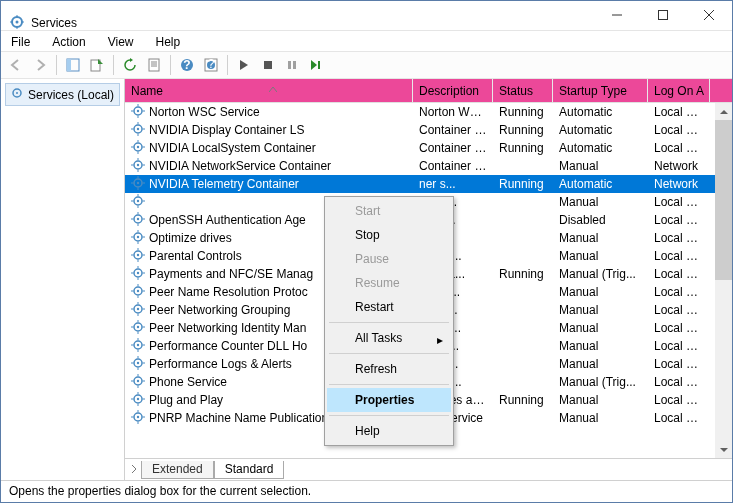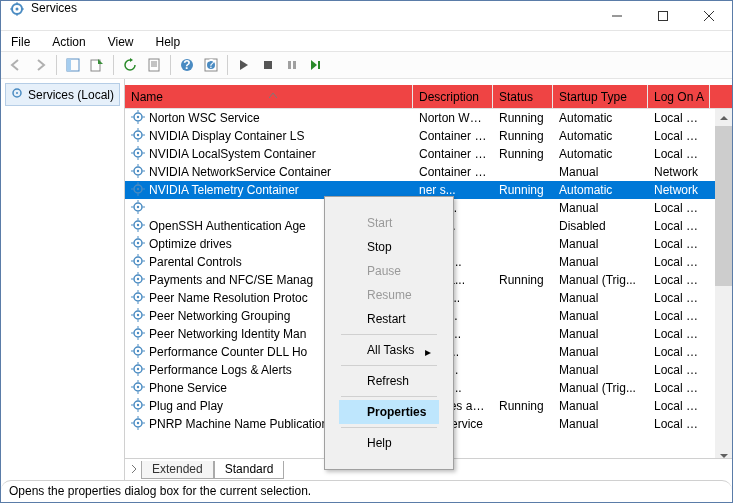--- a/index.html
+++ b/index.html
@@ -1,47 +1,47 @@
 <!DOCTYPE html>
 <html><head>
 <meta charset="utf-8">
 <style>
 * { box-sizing: border-box; margin: 0; padding: 0; font-family: "Segoe UI", Tahoma, sans-serif; font-size: 12px; }
 body { background: #fff; width: 733px; height: 503px; overflow: hidden; border: 1px solid #5a7ca8; display: flex; flex-direction: column; }
-.titlebar { height: 30px; display: flex; align-items: flex-start; padding: 0 0 0 8px; background: #fff; border-bottom: 1px solid #e5e5e5; }
+.titlebar { height: 30px; display: flex; align-items: flex-end; padding: 0 0 0 8px; background: #fff; border-bottom: 1px solid #e5e5e5; }
 .titlebar .icon { width: 16px; height: 16px; margin-right: 6px; }
 .titlebar .title { flex: 1; }
 .titlebar .btns { display: flex; }
 .titlebar .btn { width: 46px; height: 30px; display: flex; align-items: center; justify-content: center; }
 .titlebar .btn svg { stroke: #333; }
 .menubar { height: 20px; display: flex; align-items: flex-end; padding: 0 6px; gap: 14px; }
 .menubar span { padding: 2px 4px; }
 .toolbar { height: 28px; display: flex; align-items: center; border-top: 1px solid #e5e5e5; border-bottom: 1px solid #e5e5e5; padding: 0 4px; gap: 2px; background: #fcfcfc; }
 .toolbar .tb { width: 22px; height: 22px; display: flex; align-items: center; justify-content: center; border: 1px solid transparent; }
 .toolbar .sep { width: 1px; height: 20px; background: #d0d0d0; margin: 0 3px; }
 .work { flex: 1; display: flex; min-height: 0; }
 .sidepane { width: 124px; border-right: 1px solid #d0d0d0; padding: 4px; }
 .sidepane .item { display: flex; align-items: center; gap: 4px; padding: 2px 4px; border: 1px solid #b5cde6; background: #e6f0fa; }
 .mainpane { flex: 1; display: flex; flex-direction: column; min-width: 0; }
 .listwrap { flex: 1; overflow: hidden; position: relative; border-bottom: 1px solid #d0d0d0;}
-.listhead { display: flex; border-bottom: 1px solid #e0e0e0; background: #ef4444; height: 24px; align-items: center; position: relative; margin-top: 6px;}
+.listhead { display: flex; border-bottom: 1px solid #e0e0e0; background: #ec4899; height: 24px; align-items: center; position: relative;}
 .listhead .col { padding: 3px 6px; border-right: 1px solid #e8e8e8; overflow: hidden; white-space: nowrap; text-overflow: ellipsis; height:100%; display:flex;align-items:center;}
 .listbody { height: calc(100% - 24px); overflow: hidden; position:relative;}
 .row { display: flex; align-items: center; height: 18px; }
 .row.sel { background: #0078d7; color: #fff; }
 .row .cell { padding: 0 6px; overflow: hidden; white-space: nowrap; text-overflow: ellipsis; }
 .row .namecell { display: flex; align-items: center; gap: 4px;}
 .svcicon { width:14px; height:14px; flex-shrink:0;}
 .c-name{width:288px;} .c-desc{width:80px;} .c-stat{width:60px;} .c-start{width:95px;} .c-log{width:62px;}
 .sortarrow{position:absolute;left:144px;top:3px;}
 .tabs { height: 21px; display: flex; align-items: center; padding-left: 4px; }
 .tab { border: 1px solid #aaa; border-top: none; padding: 1px 10px 2px; background: #fff; font-size: 12px;}
 .tab.off { background: #f5f5f5; color:#333;}
-.status { height: 22px; border-top: 1px solid #d0d0d0; padding: 3px 8px; border-radius: 10px; }
-.ctxmenu { position: absolute; left: 324px; top: 196px; width: 130px; background: #f0f0f0; border: 1px solid #a0a0a0; padding: 14px; box-shadow: 2px 2px 4px rgba(0,0,0,0.25); z-index: 100;}
+.status { height: 22px; border-top: 1px solid #d0d0d0; padding: 3px 8px; }
+.ctxmenu { position: absolute; left: 324px; top: 196px; width: 130px; background: #f0f0f0; border: 1px solid #a0a0a0; padding: 2px; box-shadow: 2px 2px 4px rgba(0,0,0,0.25); z-index: 100;}
 .ctxmenu .mi { padding: 5px 18px 5px 28px; position:relative;}
 .ctxmenu .mi.disabled { color: #9a9a9a; }
 .ctxmenu .mi.hover { background: #bee6fd; }
 .ctxmenu .msep { height: 1px; background: #d0d0d0; margin: 3px 2px; }
 .ctxmenu .arrow { position:absolute; right:8px; top:7px;}
 .scrollbar{position:absolute;right:0;top:0;width:17px;height:100%;background:#f0f0f0;}
 .sbup,.sbdn{height:17px;display:flex;align-items:center;justify-content:center;background:#f0f0f0;}
 .sbthumb{position:absolute;left:0;width:17px;background:#cdcdcd;top:17px;height:160px;}
 </style>
 </head>

